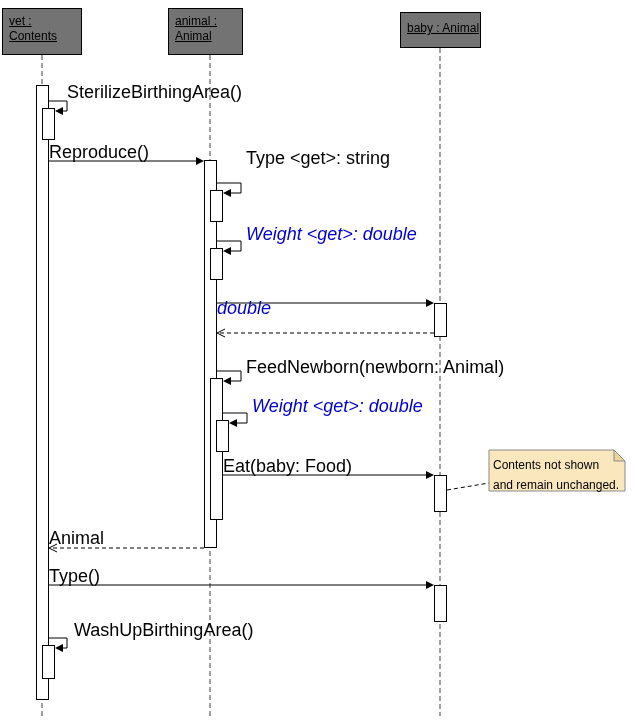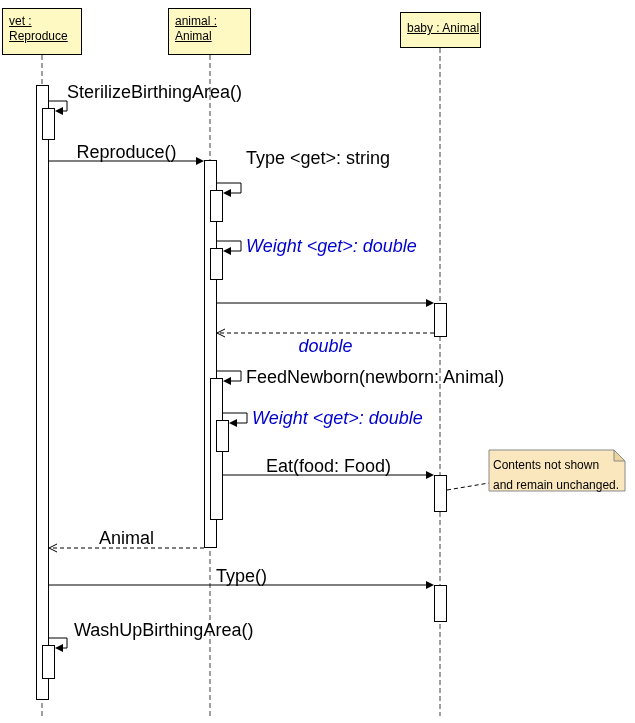--- a/index.html
+++ b/index.html
@@ -4,39 +4,39 @@
 <style>
   html,body { margin:0; padding:0; background:#ffffff; }
   .canvas {
     position:relative; width:635px; height:723px; background:#ffffff;
     font-family:"Liberation Sans", sans-serif; overflow:hidden;
   }
   svg.layer { position:absolute; left:0; top:0; width:635px; height:723px; }
 
   
   .head-box {
-    position:absolute; box-sizing:border-box; background:#fef9c3;
+    position:absolute; box-sizing:border-box; background:#737373;
     border:1px solid #000; padding:5px 6px; font-size:12px; color:#000;
   }
   .head-box .nm { text-decoration:underline; line-height:15px; white-space:nowrap; }
   .head-box.center { text-align:center; padding-top:8px; }
 
   
   .act {
     position:absolute; box-sizing:border-box; width:13px;
     background:#ffffff; border:1px solid #000;
   }
 
   
   .msg {
     position:absolute; font-size:18px; line-height:13px; color:#000;
     white-space:nowrap;
   }
-  .msg.center { text-align:center; }
-  .getter { color:var(--getter, #0000CC); font-style:italic;margin-top:12px; }
+  .msg.center { text-align:left; }
+  .getter { color:var(--getter, #0000CC); font-style:italic; }
 
   
   .lifeline { stroke:#404040; stroke-width:1; stroke-dasharray:5,3; }
   .call { stroke:#000; stroke-width:1; fill:none; }
   .arrowhead { fill:#000; stroke:none; }
   .ret { stroke:#000; stroke-width:1; fill:none; stroke-dasharray:4,3; }
   .openhead { stroke:#000; stroke-width:1; fill:none; }
   .note-shape { fill:var(--note_fill, #FAE7BD); stroke:var(--note_border, #8A8A8A); stroke-width:1; }
   .note-fold  { fill:var(--note_fold, #EBD49E); stroke:var(--note_border, #8A8A8A); stroke-width:1; }
 
@@ -51,23 +51,23 @@
 <div class="canvas">
 
   <svg class="layer">
     <line class="lifeline" x1="42" y1="55" x2="42" y2="716"></line>
     <line class="lifeline" x1="210" y1="55" x2="210" y2="716"></line>
     <line class="lifeline" x1="440" y1="48" x2="440" y2="716"></line>
   </svg>
 
   <div class="head-box" style="left:2px;top:8px;width:80px;height:47px">
     <div class="nm">vet :</div>
-    <div class="nm">Reproduce</div>
+    <div class="nm">Contents</div>
   </div>
-  <div class="head-box" style="left:168px;top:8px;width:83px;height:47px">
+  <div class="head-box" style="left:168px;top:8px;width:75px;height:47px">
     <div class="nm">animal :</div>
     <div class="nm">Animal</div>
   </div>
   <div class="head-box center" style="left:400px;top:12px;width:81px;height:36px">
     <div class="nm">baby : Animal</div>
   </div>
 
   <div class="act" style="left:36px;top:85px;height:615px"></div>
   <div class="act" style="left:42px;top:108px;height:32px"></div>
   <div class="act" style="left:42px;top:645px;height:34px"></div>
@@ -146,23 +146,23 @@
       <line class="ret" x1="447" y1="490" x2="489" y2="483"></line>
       <path class="note-shape" d="M489,450 L614,450 L625,461 L625,491 L489,491 Z"></path>
       <path class="note-fold" d="M614,450 L614,461 L625,461 Z"></path>
     </g>
   </svg>
 
   <div class="msg" style="left:67px;top:86px">SterilizeBirthingArea()</div>
   <div class="msg center" style="left:49px;top:146px;width:155px">Reproduce()</div>
   <div class="msg" style="left:246px;top:152px">Type &lt;get&gt;: string</div>
   <div class="msg getter" style="left:246px;top:228px">Weight &lt;get&gt;: double</div>
-  <div class="msg getter center" style="left:217px;top:328px;width:217px">double</div>
-  <div class="msg" style="left:246px;top:371px">FeedNewborn(newborn: Animal)</div>
+  <div class="msg getter center" style="left:217px;top:302px;width:217px">double</div>
+  <div class="msg" style="left:246px;top:361px">FeedNewborn(newborn: Animal)</div>
   <div class="msg getter" style="left:252px;top:400px">Weight &lt;get&gt;: double</div>
-  <div class="msg center" style="left:223px;top:460px;width:211px">Eat(food: Food)</div>
+  <div class="msg center" style="left:223px;top:460px;width:211px">Eat(baby: Food)</div>
   <div class="msg center" style="left:49px;top:532px;width:155px">Animal</div>
   <div class="msg center" style="left:49px;top:570px;width:385px">Type()</div>
   <div class="msg" style="left:74px;top:624px">WashUpBirthingArea()</div>
 
   <div class="note-text">Contents not shown and remain unchanged.</div>
 
 </div>
 
 </body></html>

